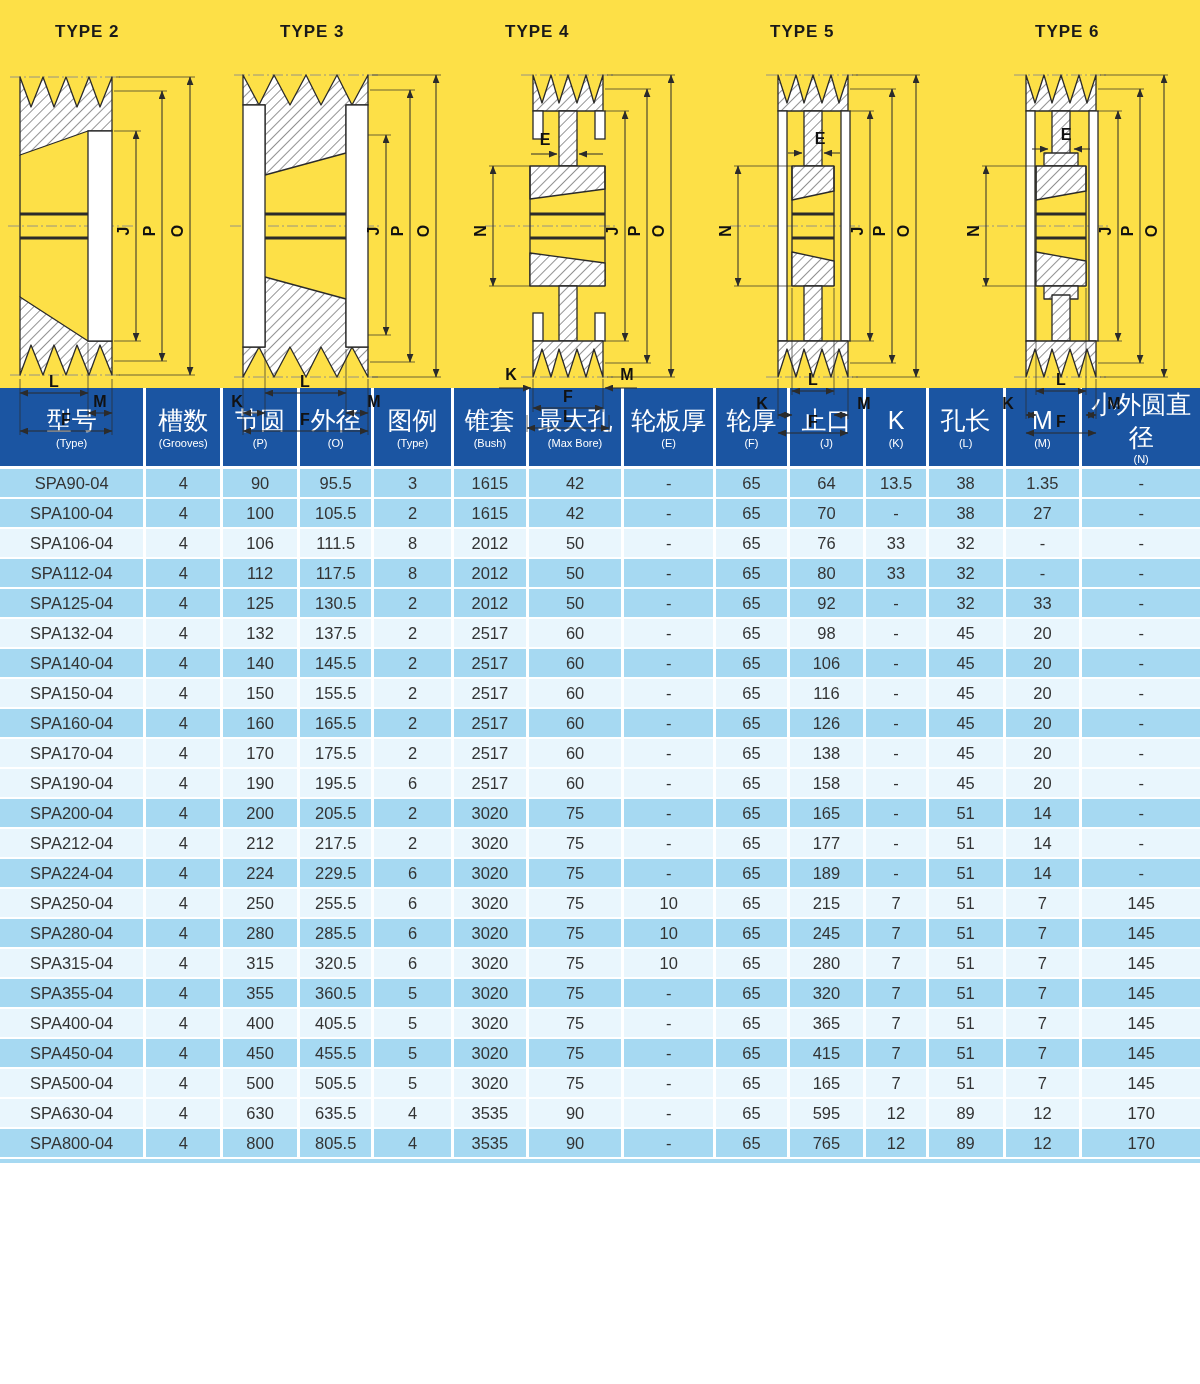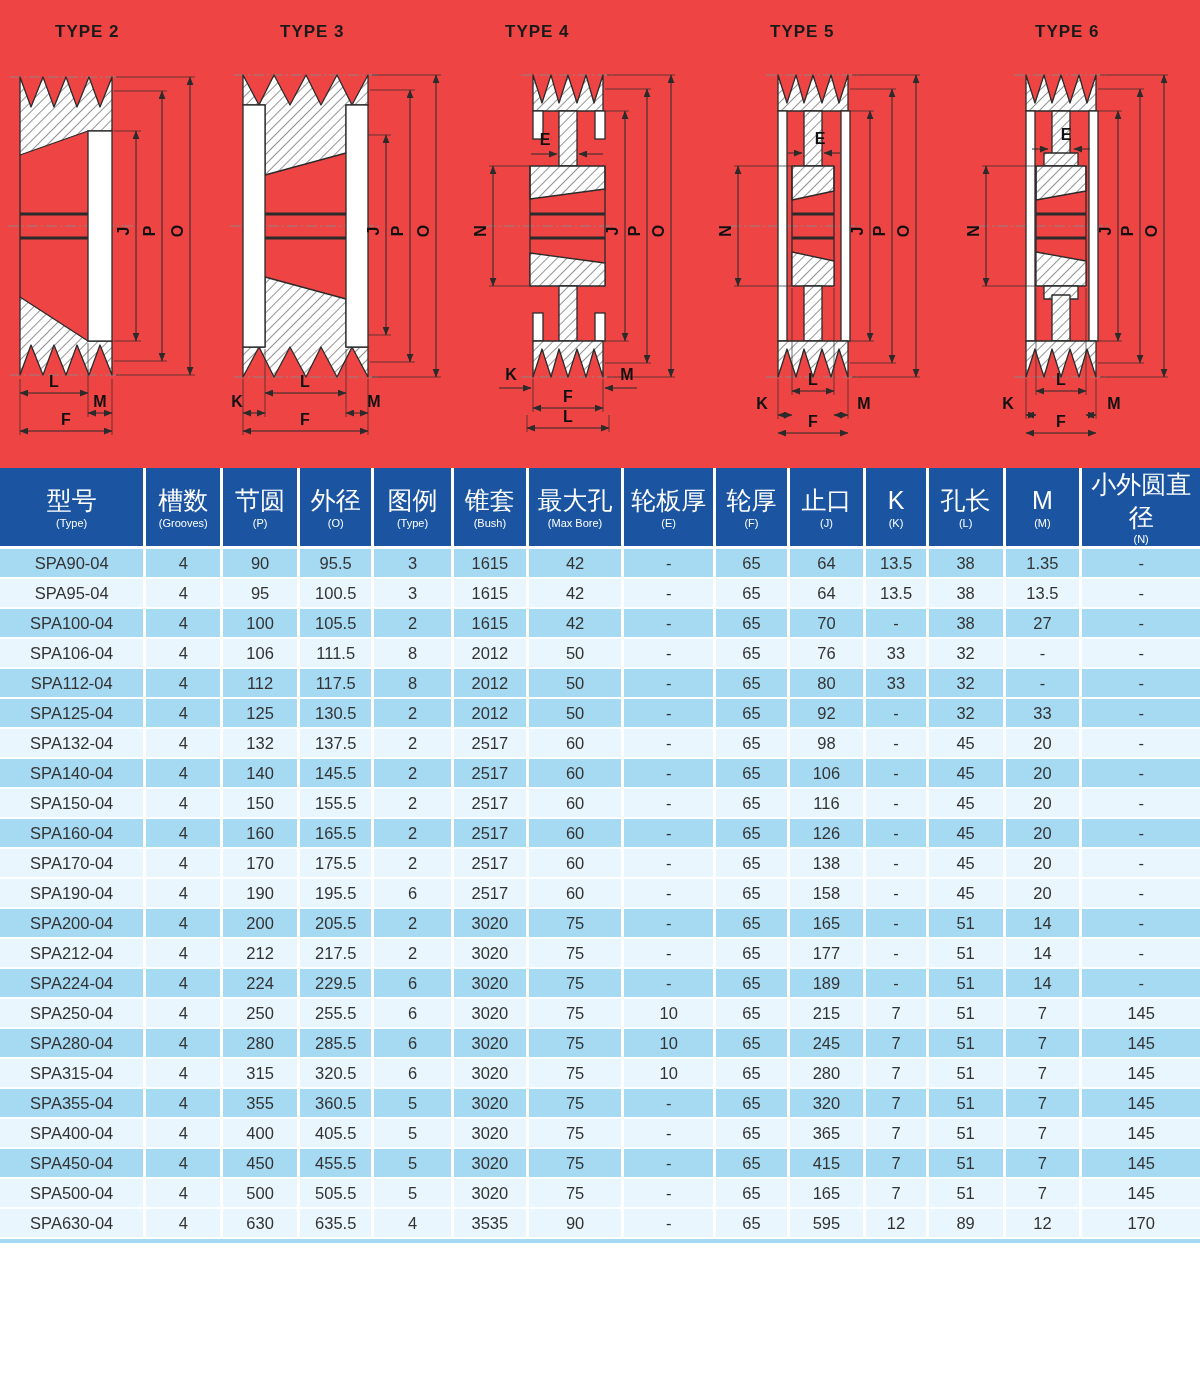--- a/index.html
+++ b/index.html
@@ -1,20 +1,20 @@
 <!DOCTYPE html>
 <html><head>
 <meta charset="utf-8">
 <style>
   * { box-sizing: border-box; }
   body {
     margin: 0; width: 1200px; background: #fff;
     font-family: "Liberation Sans", sans-serif;
   }
-  .diagrams { position: relative; width: 1200px; height: 468px; background:#ef4444; }
+  .diagrams { position: relative; width: 1200px; height: 388px; background:#fde047; }
   .panel { position: absolute; top: 23px; }
   .ptitle {
     position: absolute; top: 22px; font-weight: bold; font-size: 17px;
     color: #1a1a1a; letter-spacing: 1px; white-space: nowrap;
   }
   svg.dwg { display: block; }
   .hat  { fill: url(#hatch); stroke: #2b2b2b; stroke-width: 1.3; stroke-linejoin: round; }
   .wht  { fill: #ffffff; stroke: #2b2b2b; stroke-width: 1.3; }
   .ol   { fill: none; stroke: #2b2b2b; stroke-width: 1.3; }
   .thick{ stroke: #2b2b2b; stroke-width: 3; }
@@ -382,36 +382,20 @@
         <td>1615</td>
         <td>42</td>
         <td>-</td>
         <td>65</td>
         <td>64</td>
         <td>13.5</td>
         <td>38</td>
         <td>1.35</td>
         <td>-</td>
       </tr>
-      <tr class="even">
-        <td>SPA95-04</td>
-        <td>4</td>
-        <td>95</td>
-        <td>100.5</td>
-        <td>3</td>
-        <td>1615</td>
-        <td>42</td>
-        <td>-</td>
-        <td>65</td>
-        <td>64</td>
-        <td>13.5</td>
-        <td>38</td>
-        <td>13.5</td>
-        <td>-</td>
-      </tr>
       <tr class="odd">
         <td>SPA100-04</td>
         <td>4</td>
         <td>100</td>
         <td>105.5</td>
         <td>2</td>
         <td>1615</td>
         <td>42</td>
         <td>-</td>
         <td>65</td>
@@ -734,15 +718,31 @@
         <td>3535</td>
         <td>90</td>
         <td>-</td>
         <td>65</td>
         <td>595</td>
         <td>12</td>
         <td>89</td>
         <td>12</td>
         <td>170</td>
       </tr>
+      <tr class="odd">
+        <td>SPA800-04</td>
+        <td>4</td>
+        <td>800</td>
+        <td>805.5</td>
+        <td>4</td>
+        <td>3535</td>
+        <td>90</td>
+        <td>-</td>
+        <td>65</td>
+        <td>765</td>
+        <td>12</td>
+        <td>89</td>
+        <td>12</td>
+        <td>170</td>
+      </tr>
     </tbody>
 </table>
 <div class="bottom-strip"></div>
 
 </body></html>

